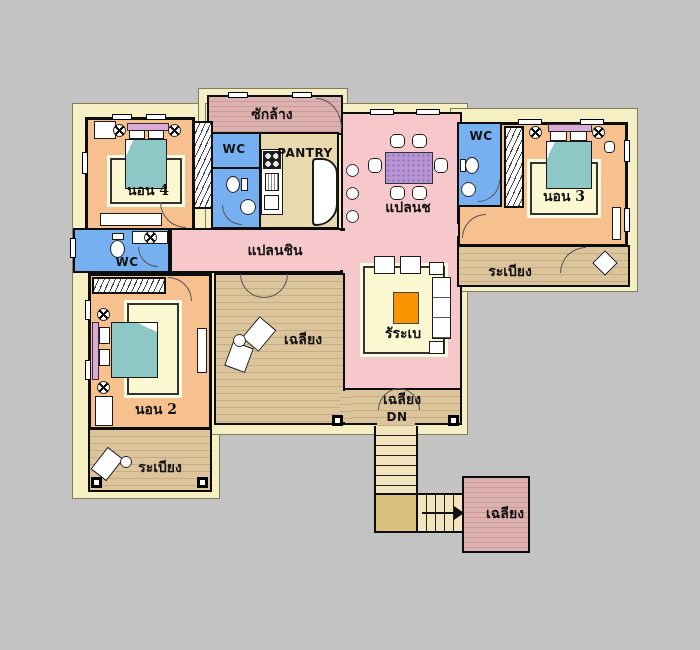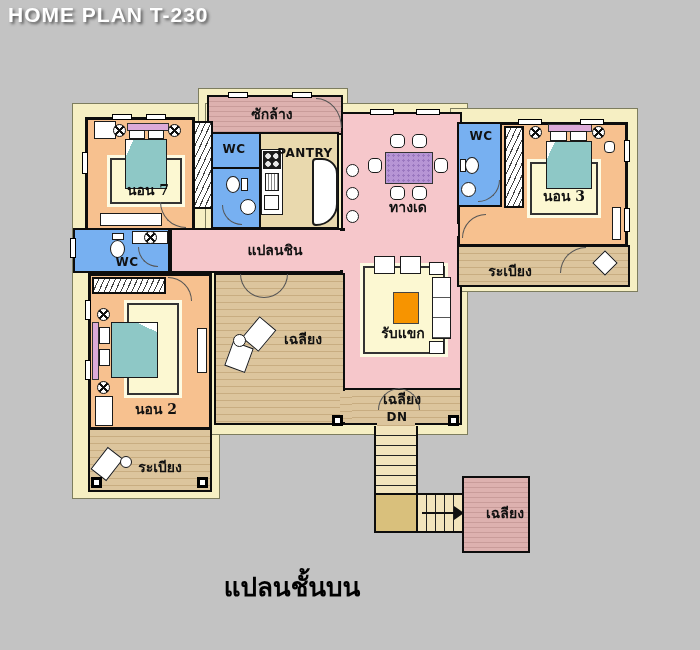--- a/index.html
+++ b/index.html
@@ -33,42 +33,41 @@
              color:#fff;text-shadow:2px 2px 2px #6a6a6a;z-index:10;white-space:nowrap;}
   .rug{position:absolute;box-sizing:border-box;background:#fcf8d2;border:2px solid #333;
        outline:3px solid #fdfbe2;z-index:3;}
   .teal{background:#8ec8c6;}
 </style>
 </head>
 <body>
 
 <div id="canvas">
 
-  <div class="title">HOME PLAN T-230</div>
 
   <div class="pad" style="left:72px;top:103px;width:148px;height:396px;"></div>
   <div class="pad" style="left:198px;top:88px;width:150px;height:50px;"></div>
   <div class="pad" style="left:205px;top:103px;width:263px;height:332px;"></div>
   <div class="pad" style="left:450px;top:108px;width:188px;height:184px;"></div>
 
   <div class="room pinkstripe" style="left:207px;top:95px;width:136px;height:40px;"></div>
   <div class="lbl" style="left:272px;top:114px;">ซักล้าง</div>
 
   <div class="room thick" style="left:85px;top:117px;width:110px;height:114px;background:#f7c18f;"></div>
   <div class="room hatch" style="left:193px;top:121px;width:20px;height:88px;"></div>
   <div class="rug" style="left:110px;top:158px;width:72px;height:46px;"></div>
   <div class="fur" style="left:94px;top:121px;width:22px;height:18px;"></div>
   <div class="fan" style="left:113px;top:124px;"></div>
   <div class="fan" style="left:168px;top:124px;"></div>
   <div class="patch" style="left:127px;top:123px;width:40px;height:6px;background:#dcaad8;border:1px solid #333;"></div>
   <div class="fur" style="left:129px;top:130px;width:16px;height:9px;"></div>
   <div class="fur" style="left:148px;top:130px;width:16px;height:9px;"></div>
   <div class="fur teal" style="left:125px;top:139px;width:42px;height:50px;background-image:linear-gradient(115deg,#fff 12%,#8ec8c6 12%);"></div>
   <div class="fur" style="left:100px;top:213px;width:62px;height:13px;"></div>
-  <div class="lbl" style="left:148px;top:190px;">นอน 7</div>
+  <div class="lbl" style="left:148px;top:190px;">นอน 4</div>
 
   <div class="room" style="left:211px;top:132px;width:50px;height:97px;background:#77b0f1;"></div>
   <div class="patch" style="left:213px;top:167px;width:46px;height:2px;background:#0d0d0d;z-index:3;"></div>
   <div class="lbl lblsans" style="left:234px;top:149px;">WC</div>
   <div class="fur circ" style="left:226px;top:176px;width:14px;height:17px;"></div>
   <div class="fur" style="left:241px;top:178px;width:7px;height:13px;"></div>
   <div class="fur circ" style="left:240px;top:199px;width:16px;height:16px;"></div>
 
   <div class="room" style="left:259px;top:132px;width:80px;height:97px;background:#e9d9ae;"></div>
   <div class="lbl lblsans" style="left:305px;top:153px;">PANTRY</div>
@@ -93,30 +92,30 @@
               background-image:radial-gradient(#9a77bf 1px,transparent 1.2px);background-size:5px 5px;z-index:4;"></div>
   <div class="fur" style="left:390px;top:134px;width:15px;height:14px;border-radius:5px;"></div>
   <div class="fur" style="left:412px;top:134px;width:15px;height:14px;border-radius:5px;"></div>
   <div class="fur" style="left:390px;top:186px;width:15px;height:14px;border-radius:5px;"></div>
   <div class="fur" style="left:412px;top:186px;width:15px;height:14px;border-radius:5px;"></div>
   <div class="fur" style="left:368px;top:158px;width:14px;height:15px;border-radius:5px;"></div>
   <div class="fur" style="left:434px;top:158px;width:14px;height:15px;border-radius:5px;"></div>
   <div class="fur circ" style="left:346px;top:164px;width:13px;height:13px;"></div>
   <div class="fur circ" style="left:346px;top:187px;width:13px;height:13px;"></div>
   <div class="fur circ" style="left:346px;top:210px;width:13px;height:13px;"></div>
-  <div class="lbl" style="left:408px;top:207px;">ทางเด</div>
+  <div class="lbl" style="left:408px;top:207px;">แปลนช</div>
 
   <div class="rug" style="left:363px;top:266px;width:82px;height:88px;"></div>
   <div class="fur" style="left:374px;top:256px;width:21px;height:18px;"></div>
   <div class="fur" style="left:400px;top:256px;width:21px;height:18px;"></div>
   <div class="fur" style="left:429px;top:262px;width:15px;height:13px;"></div>
   <div class="fur" style="left:432px;top:277px;width:19px;height:62px;background:repeating-linear-gradient(180deg,#fff 0 19px,#555 19px 20px);"></div>
   <div class="fur" style="left:429px;top:341px;width:15px;height:13px;"></div>
   <div class="patch" style="left:393px;top:292px;width:24px;height:30px;background:#f79400;border:1px solid #444;z-index:4;"></div>
-  <div class="lbl" style="left:403px;top:333px;">รับแขก</div>
+  <div class="lbl" style="left:403px;top:333px;">รัระเบ</div>
 
   <div class="room thick" style="left:457px;top:122px;width:171px;height:125px;background:#f7c18f;"></div>
   <div class="room" style="left:457px;top:122px;width:45px;height:85px;background:#77b0f1;"></div>
   <div class="lbl lblsans" style="left:481px;top:136px;">WC</div>
   <div class="fur circ" style="left:465px;top:157px;width:14px;height:17px;"></div>
   <div class="fur" style="left:460px;top:159px;width:6px;height:13px;"></div>
   <div class="fur circ" style="left:461px;top:182px;width:15px;height:15px;"></div>
   <div class="room hatch" style="left:504px;top:126px;width:20px;height:82px;"></div>
   <div class="rug" style="left:530px;top:162px;width:68px;height:53px;"></div>
   <div class="patch" style="left:548px;top:124px;width:42px;height:6px;background:#dcaad8;border:1px solid #333;"></div>
@@ -205,15 +204,14 @@
   <div class="win" style="left:85px;top:360px;width:6px;height:20px;"></div>
   <div class="win" style="left:228px;top:92px;width:20px;height:6px;"></div>
   <div class="win" style="left:292px;top:92px;width:20px;height:6px;"></div>
   <div class="win" style="left:370px;top:109px;width:24px;height:6px;"></div>
   <div class="win" style="left:416px;top:109px;width:24px;height:6px;"></div>
   <div class="win" style="left:518px;top:119px;width:24px;height:6px;"></div>
   <div class="win" style="left:580px;top:119px;width:24px;height:6px;"></div>
   <div class="win" style="left:624px;top:140px;width:6px;height:22px;"></div>
   <div class="win" style="left:624px;top:208px;width:6px;height:24px;"></div>
 
-  <div class="caption">แปลนชั้นบน</div>
 
 </div>
 
 </body></html>

